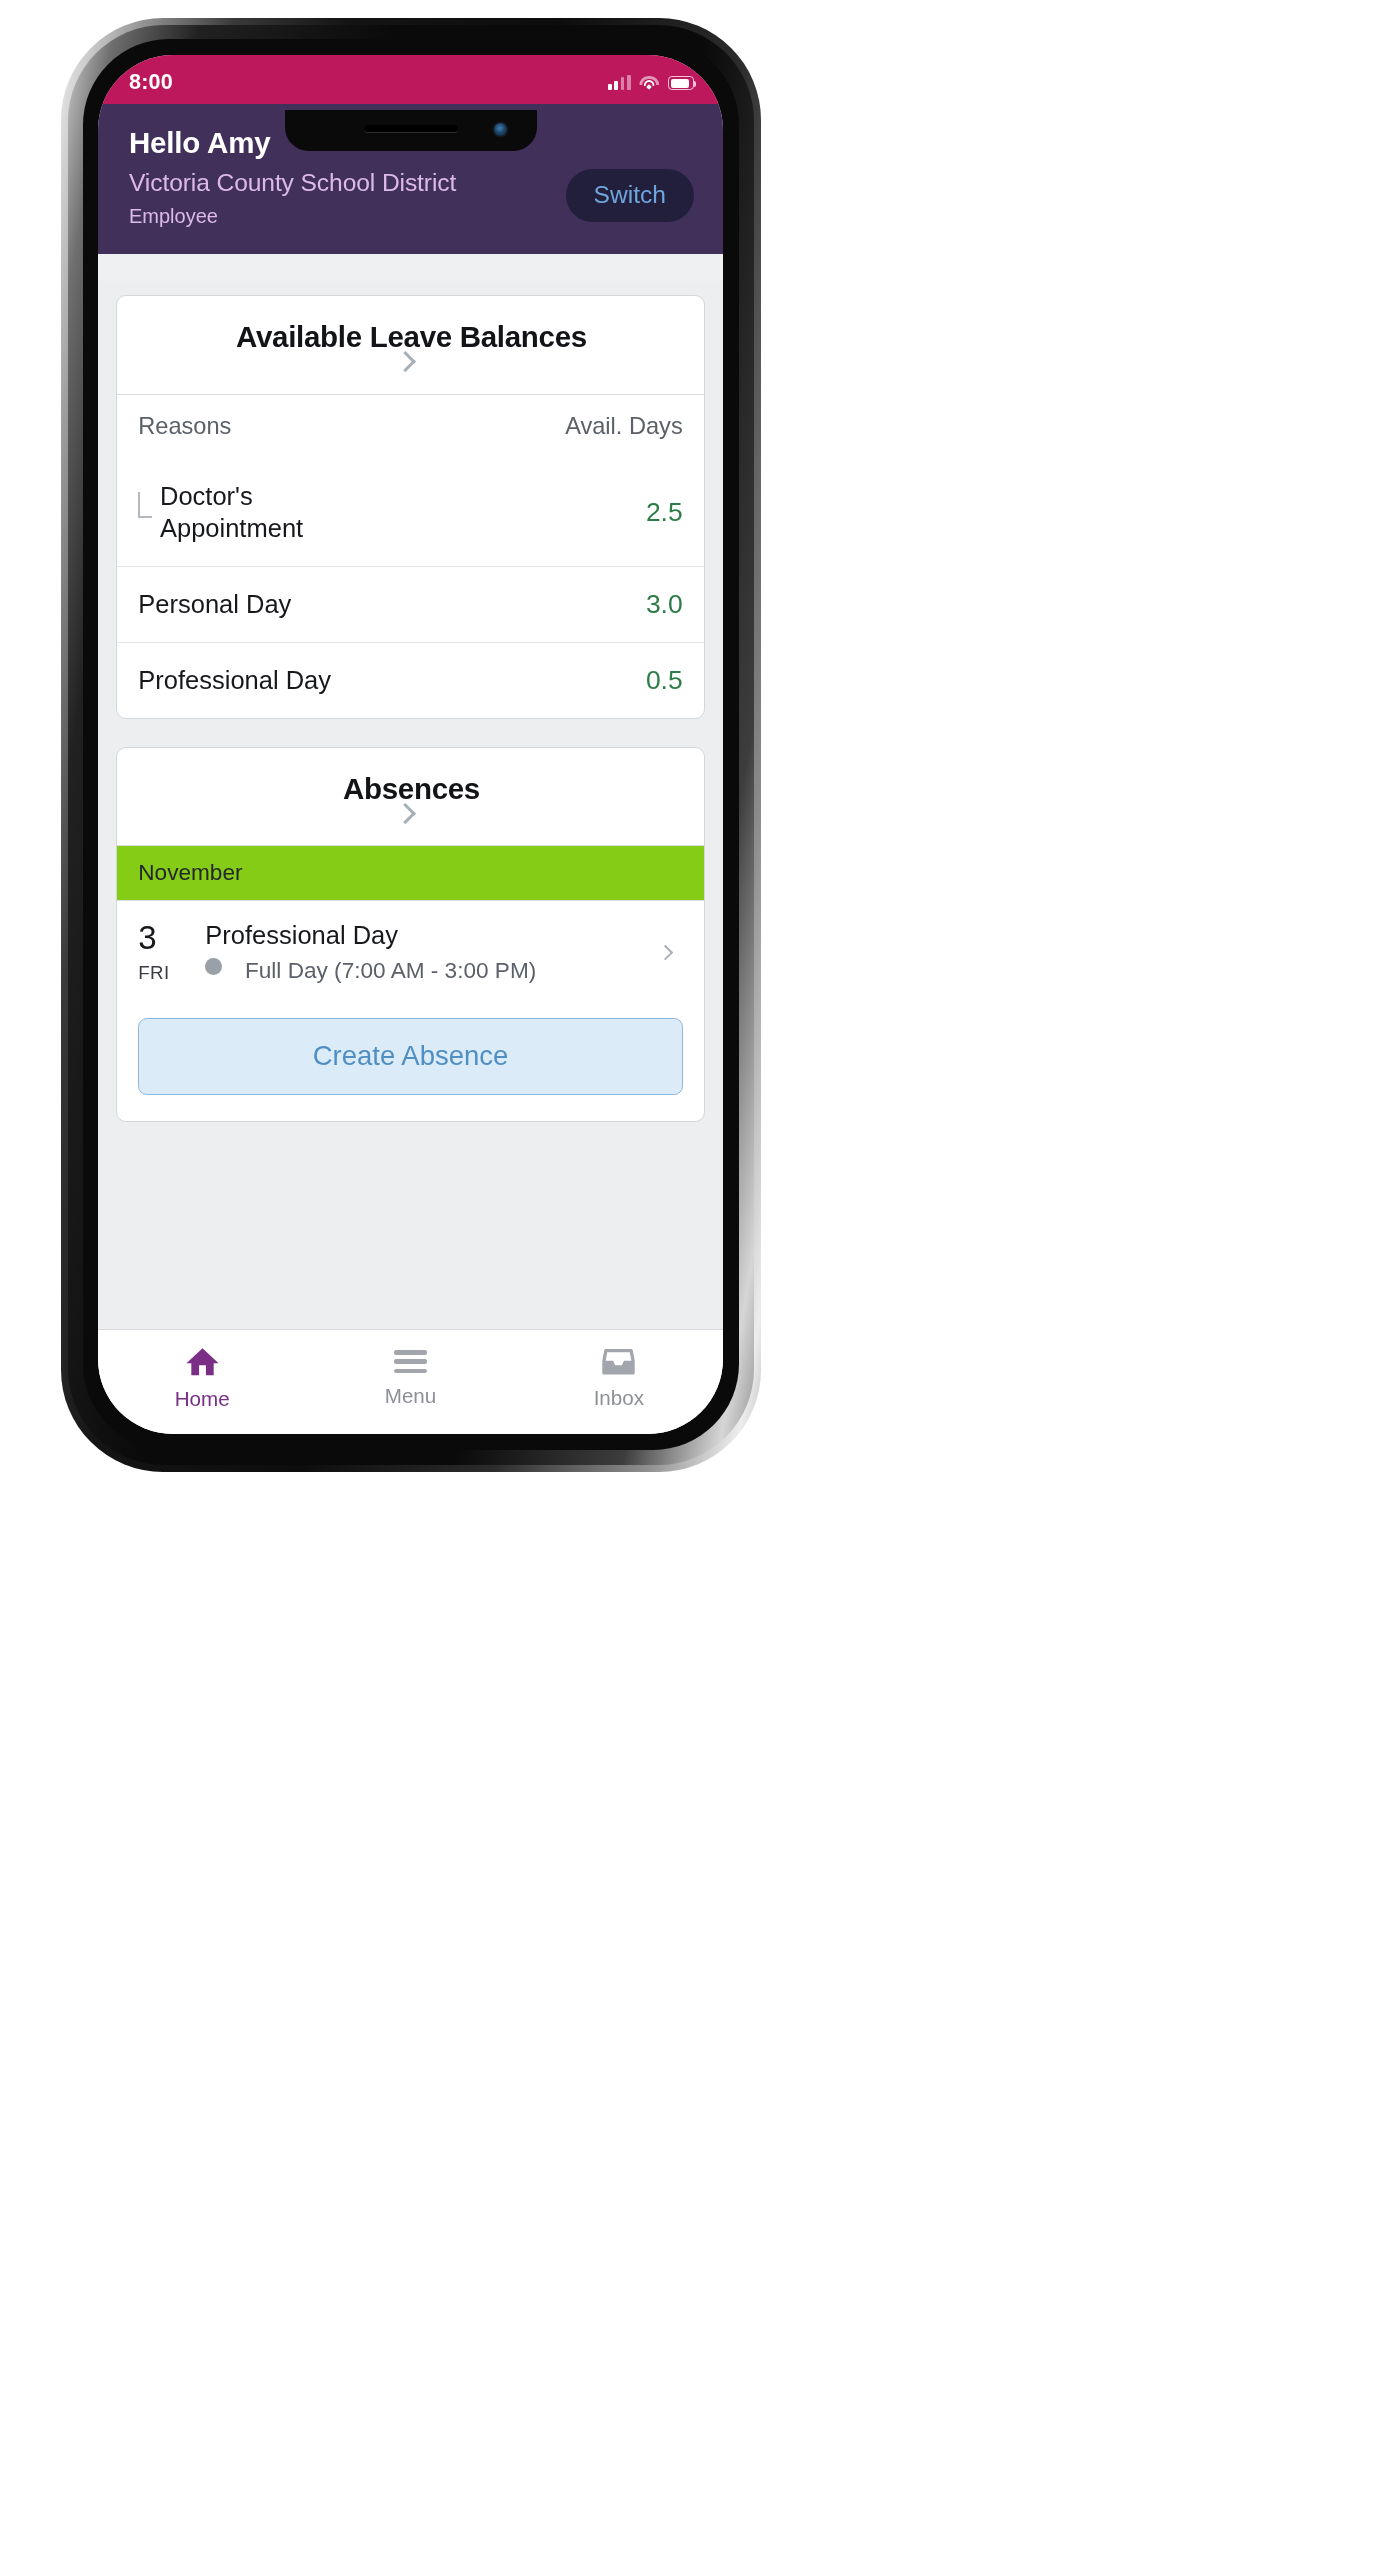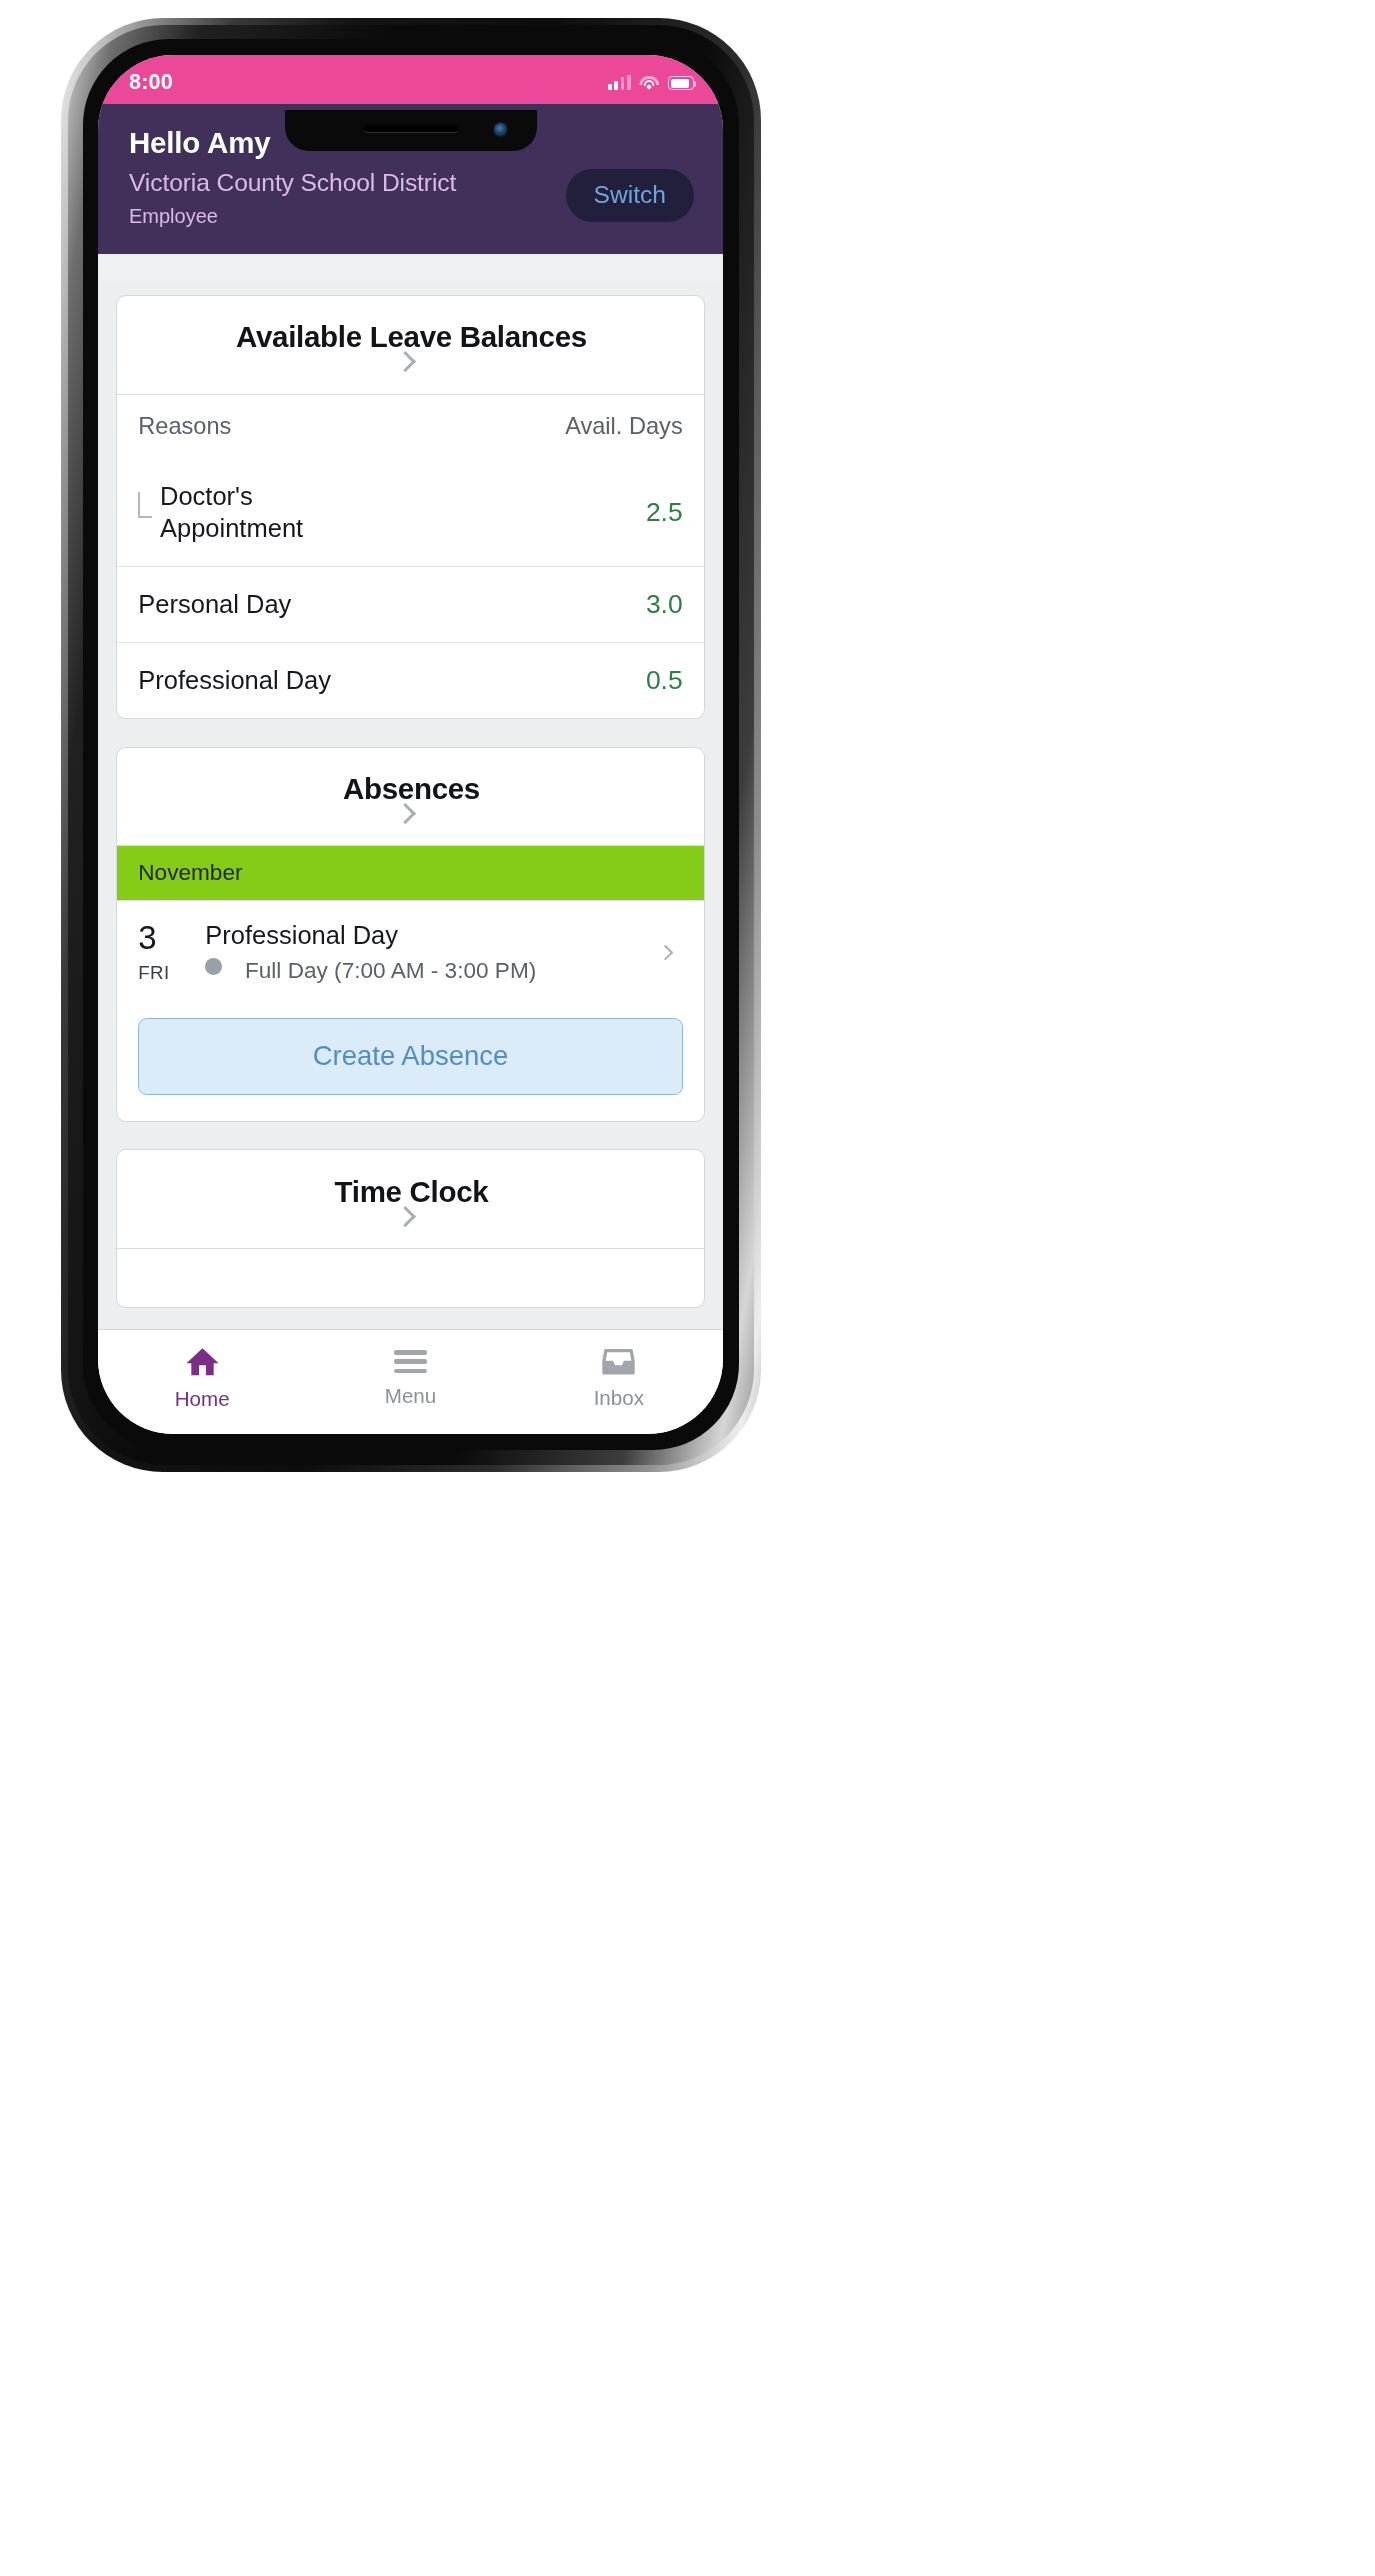--- a/index.html
+++ b/index.html
@@ -71,21 +71,21 @@
     width: 12.8px; height: 12.8px;
     border-radius: 50%;
     background: radial-gradient(circle at 45% 40%, #3f7fb5 0%, #1d4668 45%, #0c1622 100%);
     box-shadow: 0 0 0 1.5px #15151d;
   }
 
   
   .statusbar {
     position: relative;
     height: 49px;
-    background: #ec4899;
+    background: #be185d;
     display: flex;
     align-items: center;
     justify-content: space-between;
     padding: 0 29.5px 0 31px;
     z-index: 20;
   }
   .status-time {
     color: #fff;
     font-size: 21.6px;
     font-weight: 700;
@@ -368,27 +368,20 @@
             </div>
           </div>
           <div class="chev sm"></div>
         </div>
 
         <div class="create-wrap">
           <button class="create-btn">Create Absence</button>
         </div>
       </div>
 
-      <div class="card">
-        <div class="card-head">
-          <div class="card-title">Time Clock</div>
-          <div class="chev"></div>
-        </div>
-        <div style="height:59px;border-top:1px solid #d9dde1;"></div>
-      </div>
 
     </div>
 
     <div class="tabbar">
 
       <div class="tab active">
         <svg class="icon-home" viewBox="0 0 36 30">
           <path d="M18 1 L34.5 16.5 L29.5 16.5 L29.5 29 L21.5 29 L21.5 18.5 L14.5 18.5 L14.5 29 L6.5 29 L6.5 16.5 L1.5 16.5 Z" fill="#7a2e86"></path>
         </svg>
         <div class="tab-label">Home</div>

